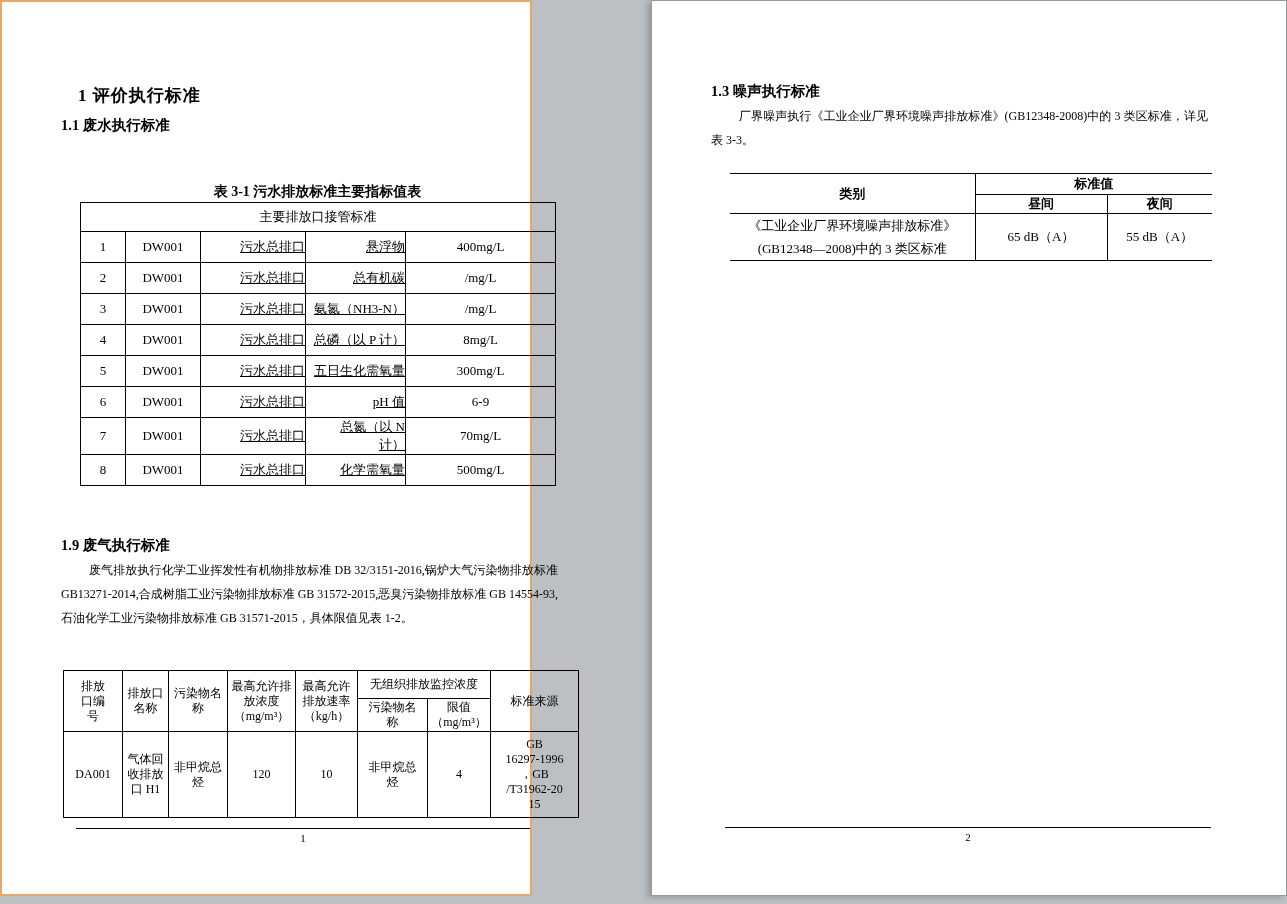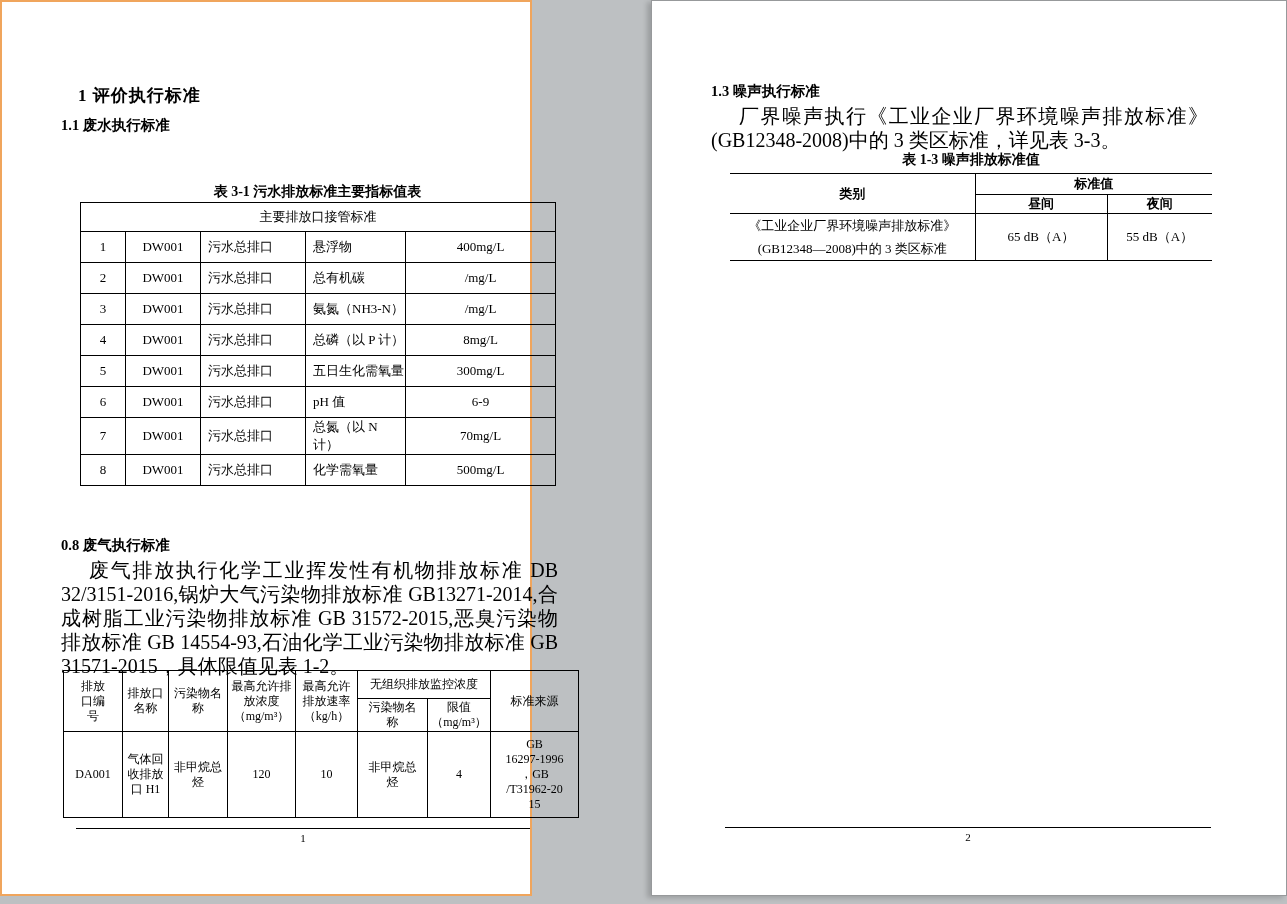--- a/index.html
+++ b/index.html
@@ -22,33 +22,33 @@
   }
   .page-right {
     left:651px; width:636px; height:896px;
     border:1px solid #97999b;
     box-shadow:-4px 2px 5px rgba(0,0,0,0.18);
   }
   .abs { position:absolute; }
   .h1 { font-size:17px; font-weight:bold; letter-spacing:1px; }
   .h2 { font-size:14.5px; font-weight:bold; }
   .para {
-    font-size:20px; line-height:23.5px;
+    font-size:12px; line-height:23.5px;
     text-align:justify; text-indent:28px;
   }
   .tbl-title { font-size:14px; font-weight:bold; text-align:center; }
   table { border-collapse:collapse; table-layout:fixed; position:absolute; }
   td { vertical-align:middle; text-align:center; overflow:hidden; }
   .pre { white-space:pre-line; }
 
   
   .t31 td { border:1px solid #000; font-size:13px; }
   .t31 .hrow { height:29px; }
   .t31 .drow { height:31px; }
-  .t31 td.tl { text-align:left; padding-left:7px; }
+  .t31 td.tl { text-align:right; padding-left:7px;text-decoration:underline; }
 
   
   .t12 td { border:1px solid #000; font-size:12px; line-height:15px; padding:1px 2px; }
   .t12 .rA { height:28px; }
   .t12 .rB { height:33px; }
   .t12 .rD { height:86px; }
 
   
   .t13 { border-top:1px solid #000; border-bottom:1px solid #000; }
   .t13 td { border:0; font-size:13px; }
@@ -139,21 +139,21 @@
       <tr class="drow">
         <td>8</td>
         <td>DW001</td>
         <td class="tl">污水总排口</td>
         <td class="tl">化学需氧量</td>
         <td>500mg/L</td>
       </tr>
     </tbody>
   </table>
 
-  <div class="abs h2" style="left:59px; top:534px;">0.8 废气执行标准</div>
+  <div class="abs h2" style="left:59px; top:534px;">1.9 废气执行标准</div>
 
   <div class="abs para" style="left:59px; top:556px; width:497px; line-height:24px;">废气排放执行化学工业挥发性有机物排放标准 DB 32/3151-2016,锅炉大气污染物排放标准 GB13271-2014,合成树脂工业污染物排放标准 GB 31572-2015,恶臭污染物排放标准 GB 14554-93,石油化学工业污染物排放标准 GB 31571-2015，具体限值见表 1-2。</div>
 
 
   <table class="t12 abs" style="left:61px; top:668px; width:515px;">
     <colgroup>
       <col style="width:59px">
         <col style="width:46px">
         <col style="width:59px">
         <col style="width:68px">
@@ -210,21 +210,20 @@
   <div class="abs footer-line" style="left:74px; top:826px; width:454px;"></div>
   <div class="abs page-num" style="left:74px; top:830px; width:454px;">1</div>
 </div>
 
 <div class="page page-right">
 
   <div class="abs h2" style="left:59px; top:81px;">1.3 噪声执行标准</div>
 
   <div class="abs para" style="left:59px; top:103px; width:497px; line-height:24px;">厂界噪声执行《工业企业厂界环境噪声排放标准》(GB12348-2008)中的 3 类区标准，详见表 3-3。</div>
 
-  <div class="abs tbl-title" style="left:78px; top:150px; width:482px;">表 1-3 噪声排放标准值</div>
 
   <table class="t13 abs" style="left:78px; top:172px; width:482px;">
     <colgroup>
       <col style="width:245px">
         <col style="width:132px">
         <col style="width:105px">
     </colgroup>
     <tbody>
       <tr class="rT">
         <td rowspan="2" class="bold bd-r bd-b">类别</td>

